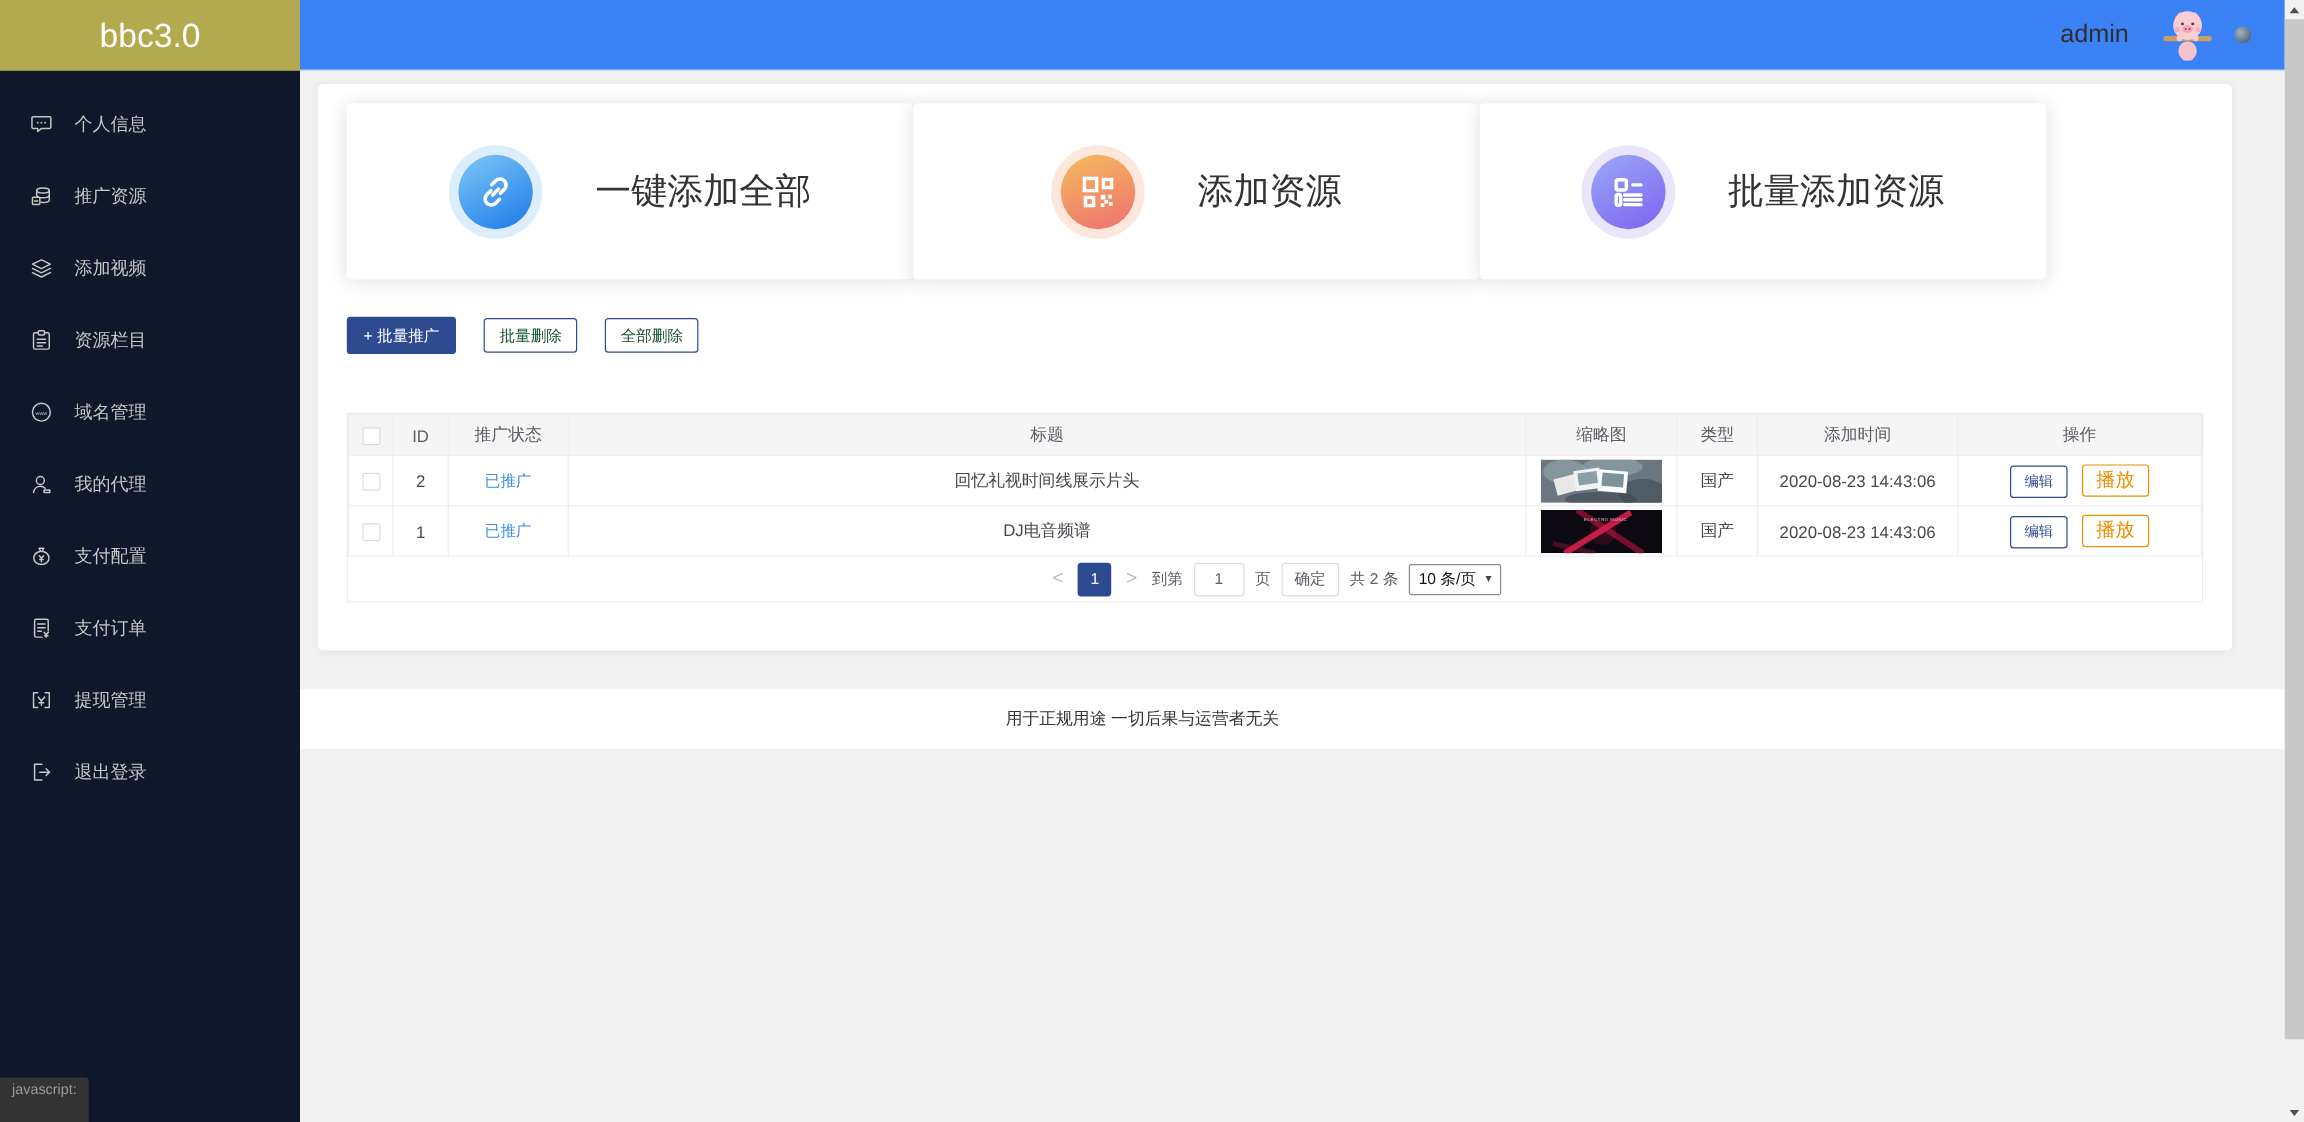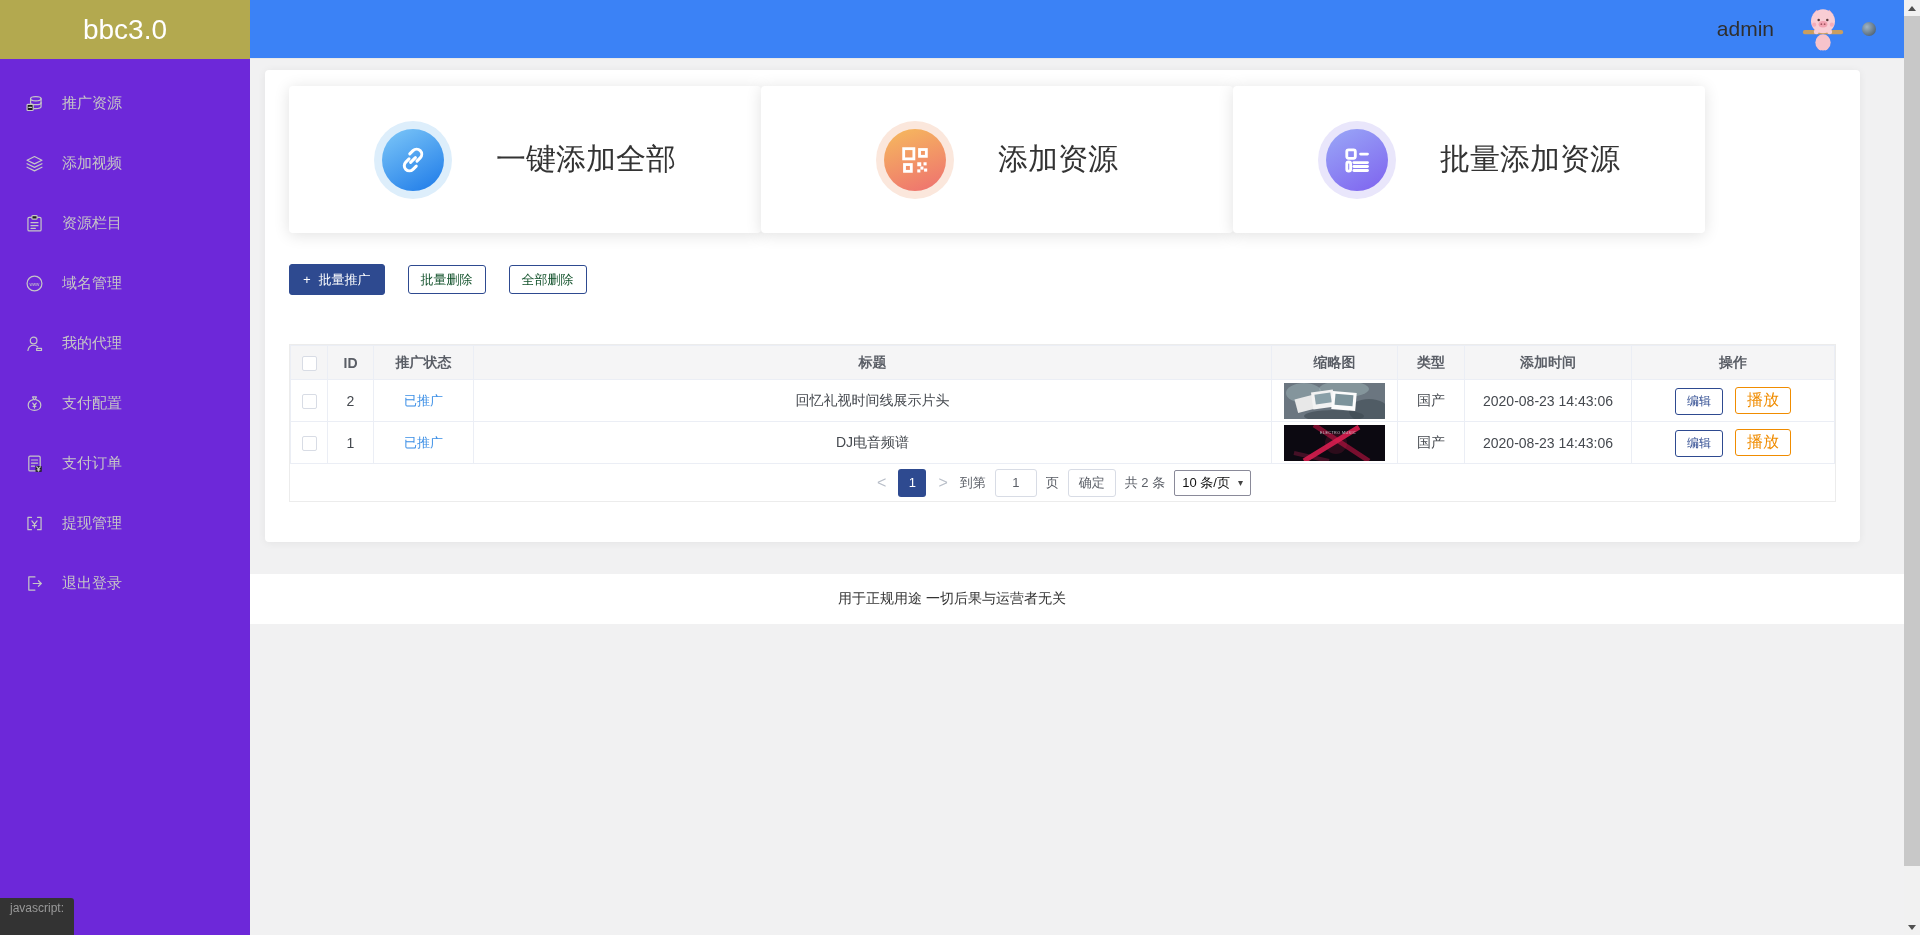--- a/index.html
+++ b/index.html
@@ -1,20 +1,20 @@
 <!DOCTYPE html>
 <html><head>
 <meta charset="utf-8">
 <style>
   *{box-sizing:border-box;margin:0;padding:0}
   html,body{width:1920px;height:935px;overflow:hidden}
   body{font-family:"Liberation Sans","DejaVu Sans",sans-serif;background:#f1f1f2;position:relative;color:#333}
 
   
-  .sidebar{position:absolute;left:0;top:0;width:250px;height:935px;background:#6d28d9;z-index:6}
+  .sidebar{position:absolute;left:0;top:0;width:250px;height:935px;background:#0f172a;z-index:6}
   .logo{height:59px;background:#b3a94f;display:flex;align-items:center;justify-content:center;color:#fff;font-size:28px}
   .menu{padding-top:14px}
   .menu-item{height:60px;display:flex;align-items:center;padding-left:24px;color:#c6c6c6;font-size:15px;cursor:pointer}
   .menu-item svg{width:21px;height:21px;margin-right:17px;flex:none}
   .js-tip{position:absolute;left:0;bottom:0;background:#333;color:#999;font-size:12px;padding:3px 10px 20px;border-top-right-radius:3px}
 
   
   .topbar{position:absolute;left:250px;top:0;right:16px;height:59px;background:#3b82f6;border-bottom:1px solid #e9e9e9;display:flex;align-items:center;justify-content:flex-end;z-index:4}
   .admin-name{font-size:21px;color:#2f2f2f;cursor:pointer}
   .avatar{width:46px;height:46px;margin-left:26px;cursor:pointer}
@@ -30,27 +30,27 @@
   .icon-halo{width:78px;height:78px;border-radius:50%;display:flex;align-items:center;justify-content:center;flex:none}
   .icon-circle{width:62px;height:62px;border-radius:50%;display:flex;align-items:center;justify-content:center}
   .icon-circle svg{width:34px;height:34px}
   .halo-blue{background:#ddeefb}.circle-blue{background:linear-gradient(150deg,#7ec8f8,#1c79e8)}
   .halo-orange{background:#fbe7dc}.circle-orange{background:linear-gradient(160deg,#f6bb5d,#ee6f70)}
   .halo-purple{background:#e9e6fb}.circle-purple{background:linear-gradient(150deg,#9aa8f7,#7e62ef)}
   .card-label{font-size:30px;color:#333}
 
   
   .toolbar{margin-top:31px;display:flex;align-items:center;gap:23px}
-  .btn-primary{height:31px;padding:0 13px;background:#2e4a90;color:#fff;font-size:13px;border:1px solid #2e4a90;border-radius:3px;cursor:pointer;font-family:Liberation Mono, monospace}
+  .btn-primary{height:31px;padding:0 13px;background:#2e4a90;color:#fff;font-size:13px;border:1px solid #2e4a90;border-radius:3px;cursor:pointer;font-family:Liberation Sans, sans-serif}
   .btn-outline{height:29px;padding:0 12px;background:#fff;color:#14532d;font-size:13px;border:1px solid #2e4a90;border-radius:3px;cursor:pointer;font-family:inherit}
 
   
   .table-wrap{margin-top:49px;border:1px solid #ececec}
   table{width:100%;border-collapse:collapse;table-layout:fixed}
-  th{background:#f5f5f6;height:34px;font-weight:700;font-size:14px;color:#5a5e66;border:1px solid #ebeef5}
+  th{background:#f5f5f6;height:34px;font-weight:400;font-size:14px;color:#5a5e66;border:1px solid #ebeef5}
   td{height:42px;font-size:14px;color:#45494f;text-align:center;border:1px solid #ebeef5;background:#fff}
   .cb{width:15px;height:15px;border:1px solid #d8dce5;border-radius:2px;background:#fff;display:inline-block;vertical-align:middle;cursor:pointer}
   .status-link{color:#3a8ee6;font-size:13px;cursor:pointer;text-decoration:none}
   .thumb{width:101px;height:36px;display:block;margin:0 auto;cursor:pointer}
   .btn-edit{height:27px;padding:0 11px;border:1px solid #2e4a90;color:#2e4a90;background:#fff;font-size:12px;border-radius:3px;cursor:pointer;font-family:inherit}
   .btn-play{height:27px;padding:0 11px;border:1px solid #f08c00;color:#f08c00;background:#fff;font-size:16px;border-radius:3px;margin-left:8px;cursor:pointer;font-family:inherit}
 
   
   .pagination{height:37px;display:flex;align-items:center;justify-content:center;gap:9px;font-size:13px;color:#5a5e66;background:#fff}
   .pg-arrow{color:#b8bec8;font-size:16px;cursor:pointer;padding:0 3px;line-height:1}
@@ -74,20 +74,29 @@
   .sb-thumb{position:absolute;left:0;top:16px;width:16px;height:850px;background:#c8c8c8;cursor:pointer}
 </style>
 </head>
 <body>
 
 <aside class="sidebar">
   <div class="logo">
     <span>bbc3.0</span>
   </div>
   <nav class="menu">
+    <div class="menu-item">
+      <svg viewBox="0 0 24 24" fill="none" stroke="currentColor" stroke-width="1.4" stroke-linecap="round" stroke-linejoin="round">
+          <path d="M4 5h16a1 1 0 011 1v9a1 1 0 01-1 1h-8l-3.5 3v-3H4a1 1 0 01-1-1V6a1 1 0 011-1z"></path>
+          <circle cx="8.5" cy="10.5" r=".9" fill="currentColor" stroke="none"></circle>
+          <circle cx="12" cy="10.5" r=".9" fill="currentColor" stroke="none"></circle>
+          <circle cx="15.5" cy="10.5" r=".9" fill="currentColor" stroke="none"></circle>
+        </svg>
+      <span>个人信息</span>
+    </div>
     <div class="menu-item">
       <svg viewBox="0 0 24 24" fill="none" stroke="currentColor" stroke-width="1.4" stroke-linecap="round" stroke-linejoin="round">
           <ellipse cx="13.5" cy="6.5" rx="6" ry="2.4"></ellipse>
           <path d="M7.5 6.5v4.5c0 1.3 2.7 2.4 6 2.4s6-1.1 6-2.4V6.5"></path>
           <path d="M19.5 11v4.5c0 1.3-2.7 2.4-6 2.4-.6 0-1.2 0-1.8-.1"></path>
           <rect x="3.5" y="13" width="7" height="7" rx="1" fill="#1d1d1f"></rect>
           <path d="M5.5 16.5h3"></path>
         </svg>
       <span>推广资源</span>
     </div>

